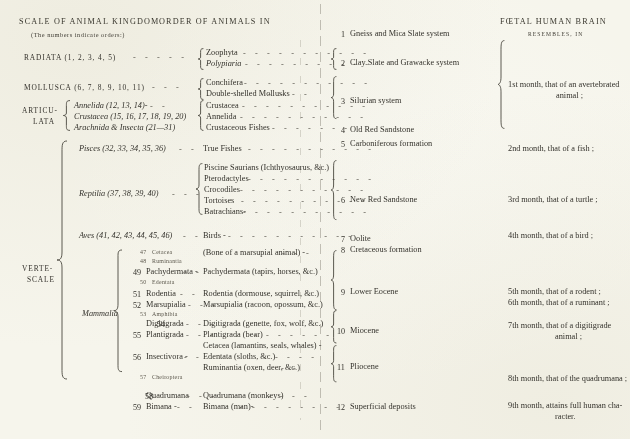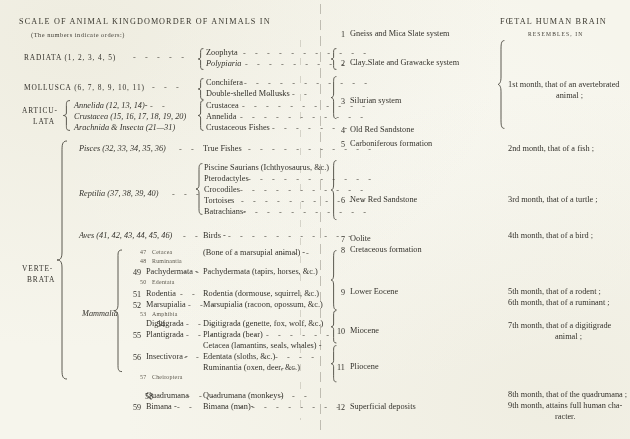--- a/index.html
+++ b/index.html
@@ -139,21 +139,21 @@
   </div>
 
   <div class="abs txt it" style="left:74px; top:102px;">Annelida (12, 13, 14)-</div>
   <div class="abs lead" style="left:138px; top:102px;">- - -</div>
 
   <div class="abs txt it" style="left:74px; top:113px;">Crustacea (15, 16, 17, 18, 19, 20)</div>
 
   <div class="abs txt it" style="left:74px; top:124px;">Arachnida &amp; Insecta (21—31)</div>
 
   <div class="abs sc" style="left:22px; top:264px;">VERTE-</div>
-  <div class="abs sc" style="left:27px; top:275px;">BRATA</div>
+  <div class="abs sc" style="left:27px; top:275px;">SCALE</div>
 
   <div class="brace" style="left:56px; top:140px;">
     <svg width="12" height="240" viewBox="0 0 12 240">
       <path d="M11 1 C6 1 6 5 6 12 L6 112 C6 118 4.6 120 1 120
                C4.6 120 6 122 6 128 L6 228 C6 235 6 239 11 239"></path>
     </svg>
   </div>
 
   <div class="abs txt it" style="left:79px; top:145px;">Pisces (32, 33, 34, 35, 36)</div>
   <div class="abs lead" style="left:179px; top:145px;">- -</div>
@@ -381,17 +381,17 @@
   <div class="abs txt" style="left:508px; top:196px;">3rd month, that of a turtle ;</div>
 
   <div class="abs txt" style="left:508px; top:232px;">4th month, that of a bird ;</div>
 
   <div class="abs txt" style="left:508px; top:288px;">5th month, that of a rodent ;</div>
   <div class="abs txt" style="left:508px; top:299px;">6th month, that of a ruminant ;</div>
 
   <div class="abs txt" style="left:508px; top:322px;">7th month, that of a digitigrade</div>
   <div class="abs txt" style="left:555px; top:333px;">animal ;</div>
 
-  <div class="abs txt" style="left:508px; top:391px;">8th month, that of the quadrumana ;</div>
+  <div class="abs txt" style="left:508px; top:375px;">8th month, that of the quadrumana ;</div>
   <div class="abs txt" style="left:508px; top:402px;">9th month, attains full human cha-</div>
   <div class="abs txt" style="left:555px; top:413px;">racter.</div>
 
 </div>
 
 </body></html>

